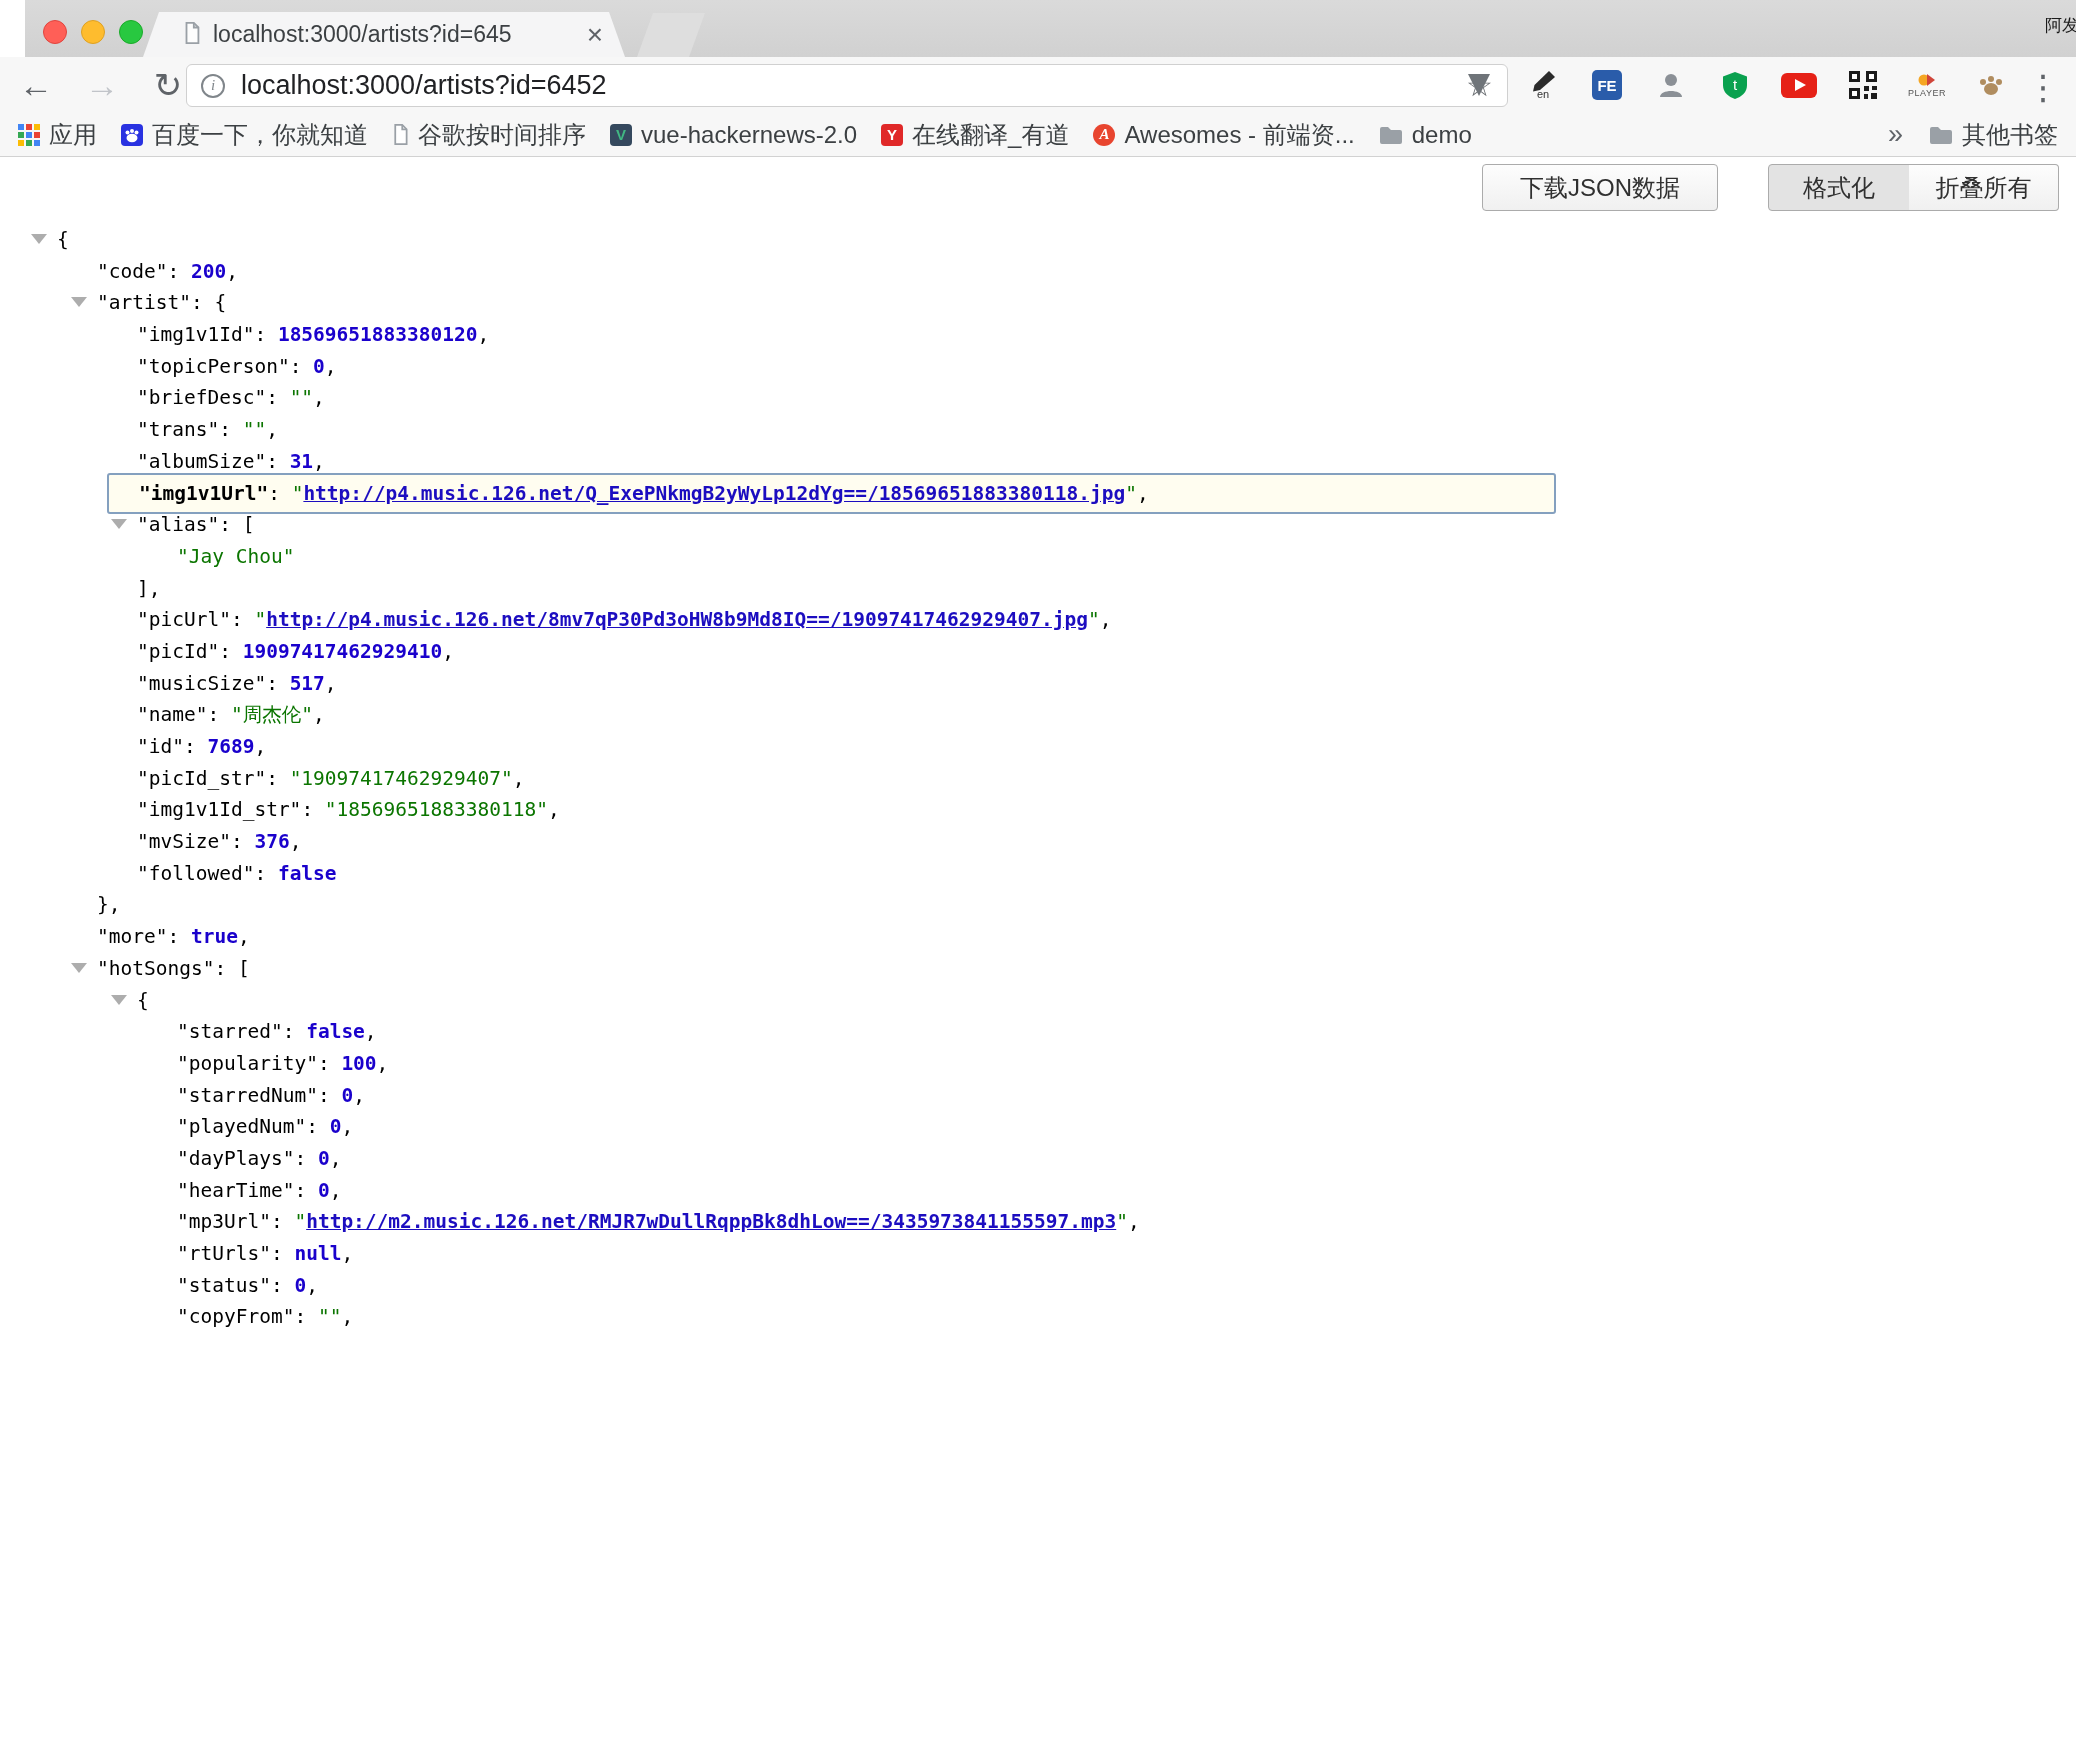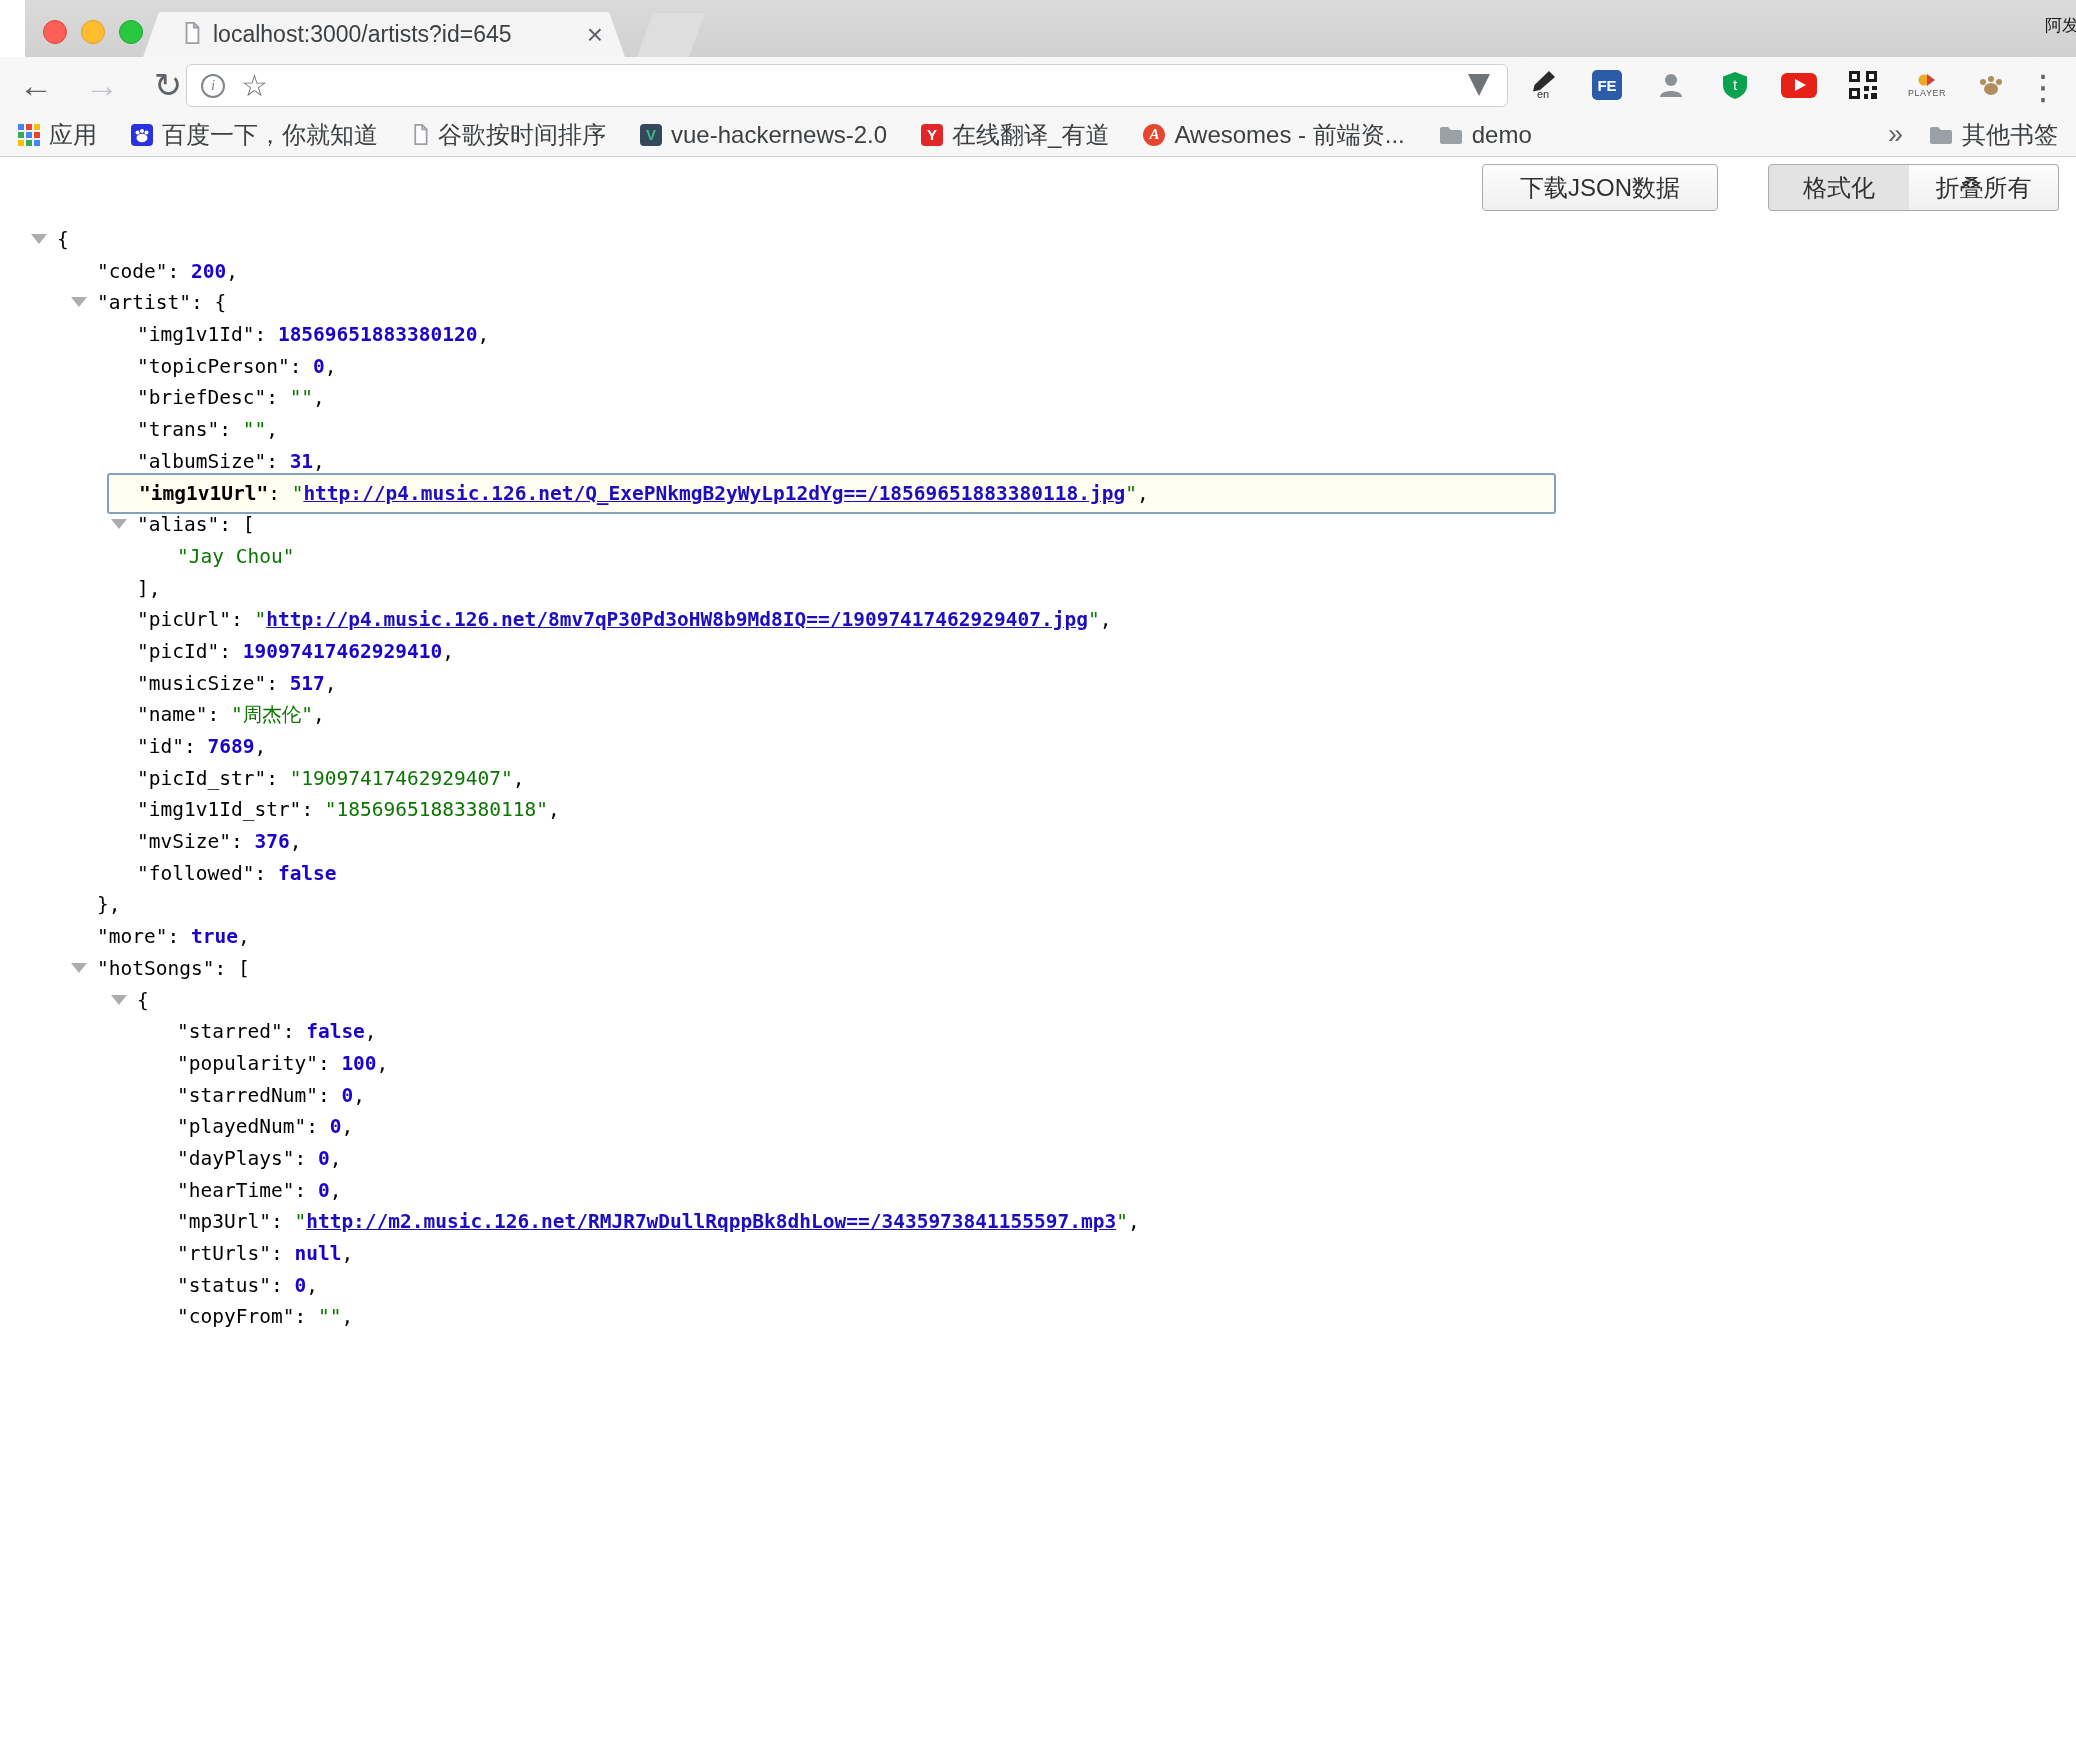--- a/index.html
+++ b/index.html
@@ -49,21 +49,21 @@
   .fe-box { width:30px; height:30px; background:#2a5caa; border-radius:5px; color:#fff;
             font-size:15px; font-weight:bold; display:flex; align-items:center; justify-content:center; }
   .yt-box { width:36px; height:25px; background:#e62117; border-radius:6px; position:relative; }
   .yt-box::after { content:""; position:absolute; left:14px; top:6px;
                    border-left:11px solid #fff; border-top:6.5px solid transparent; border-bottom:6.5px solid transparent; }
   .player-text { font-size:9px; color:#555; letter-spacing:.5px; }
   .en-sub { font-size:11px; color:#333; margin-top:-4px; }
   .menu-icon { position:absolute; right:16px; top:10px; font-size:34px; color:#5f6368; }
 
   .bookmarks { position:absolute; left:0; top:56px; width:100%; height:43px;
-               display:flex; align-items:center; padding:0 18px; gap:34px;
+               display:flex; align-items:center; padding:0 18px; gap:24px;
                font-size:24px; color:#3c4043; }
   .bm { display:flex; align-items:center; gap:9px; white-space:nowrap; }
   .bm-letter { width:22px; height:22px; border-radius:4px; color:#fff; font-size:15px; font-weight:bold;
                display:flex; align-items:center; justify-content:center; flex:0 0 auto; }
   .bm-right { margin-left:auto; display:flex; align-items:center; gap:26px; }
   .overflow-chevron { font-size:27px; color:#5f6368; }
 
   
   main { position:absolute; top:158px; left:0; right:0; bottom:0; background:#fff; }
   .btn { position:absolute; top:6px; height:47px; border:1px solid #ababab;
@@ -115,20 +115,21 @@
 
 <div class="chrome-header">
   <div class="nav-left">
     <span class="nav-btn">←</span>
     <span class="nav-btn disabled">→</span>
     <span class="nav-btn">↻</span>
   </div>
 
   <div class="omnibox">
     <span class="info-icon">i</span>
+    <span class="url-text">localhost:3000/artists?id=6452</span>
     <span class="star-icon">☆</span>
   </div>
 
   <div class="ext-row">
     <span class="ext">
         <span class="pennant"></span>
       </span>
     <span class="ext">
       <svg width="26" height="22" viewBox="0 0 26 22">
           <path d="M19 1 L25 7 L10 20 L3 21.5 L4.5 15 Z" fill="#2b2b2b"></path>

